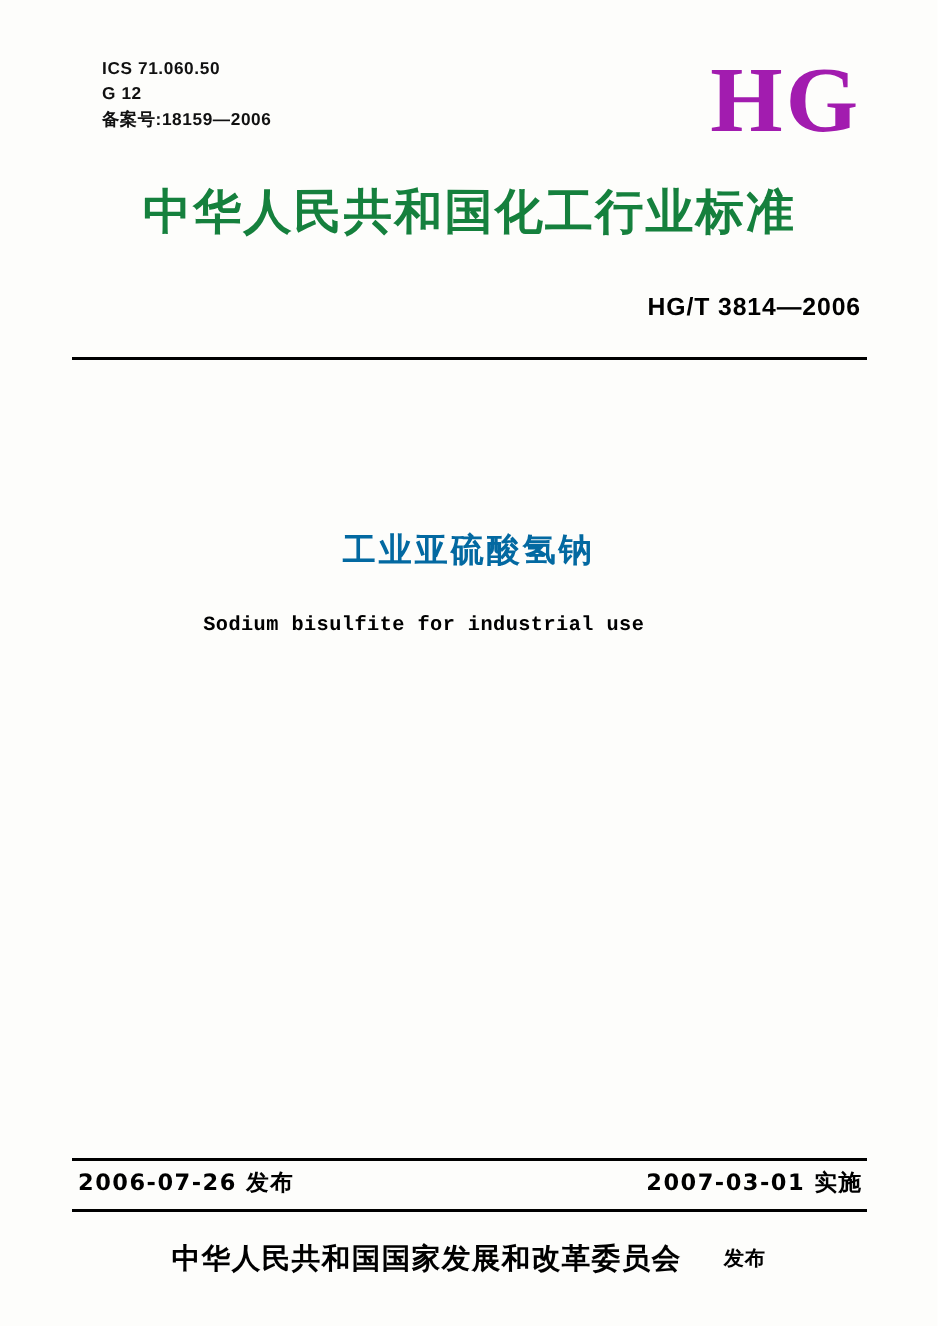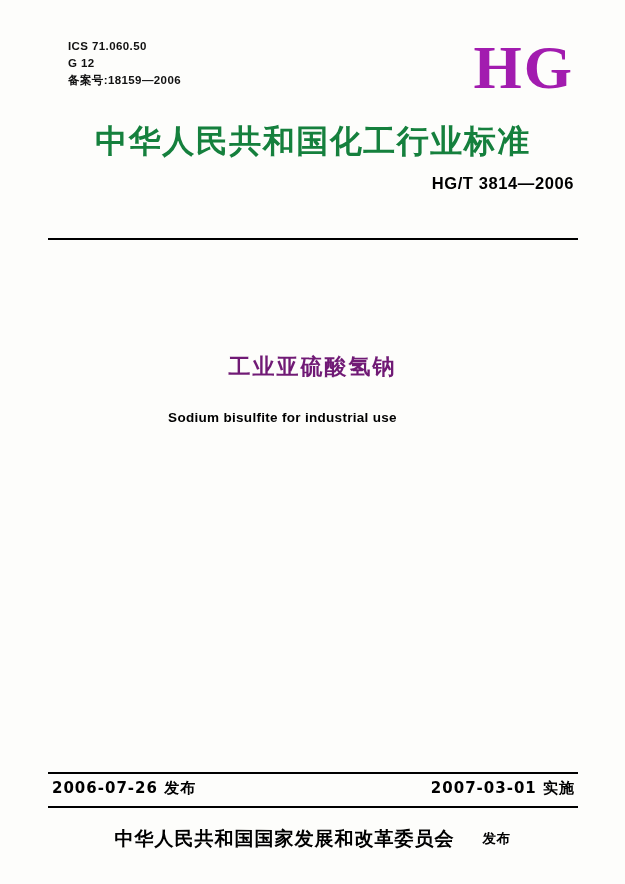--- a/index.html
+++ b/index.html
@@ -71,21 +71,21 @@
     font-weight: 700;
     font-size: 32px;
     letter-spacing: 1.5px;
     color: #15803d;
     white-space: nowrap;
   }
 
   .std-number {
     position: absolute;
     right: 4px;
-    top: 136px;
+    top: 158px;
     font-family: "Liberation Sans", sans-serif;
     font-weight: 700;
     font-size: 16.5px;
     letter-spacing: 0.6px;
     color: #000;
     margin-left: 13px;
   }
 
   .rule-top {
     position: absolute;
@@ -100,30 +100,30 @@
   .doc-title-cn {
     position: absolute;
     left: 0;
     top: 352px;
     width: 625px;
     text-align: center;
     font-family: "DejaVu Sans", sans-serif;
     font-weight: 700;
     font-size: 22px;
     letter-spacing: 2px;
-    color: #701a75;
+    color: #0369a1;
   }
 
   .doc-title-en {
     position: absolute;
     left: 0;
     top: 410px;
     width: 565px;
     text-align: center;
-    font-family: Liberation Sans, sans-serif;
+    font-family: Liberation Mono, monospace;
     font-weight: 700;
     font-size: 13.5px;
     letter-spacing: 0.3px;
     color: #000;
   }
 
   
   .rule-bottom {
     position: absolute;
     left: 48px;

